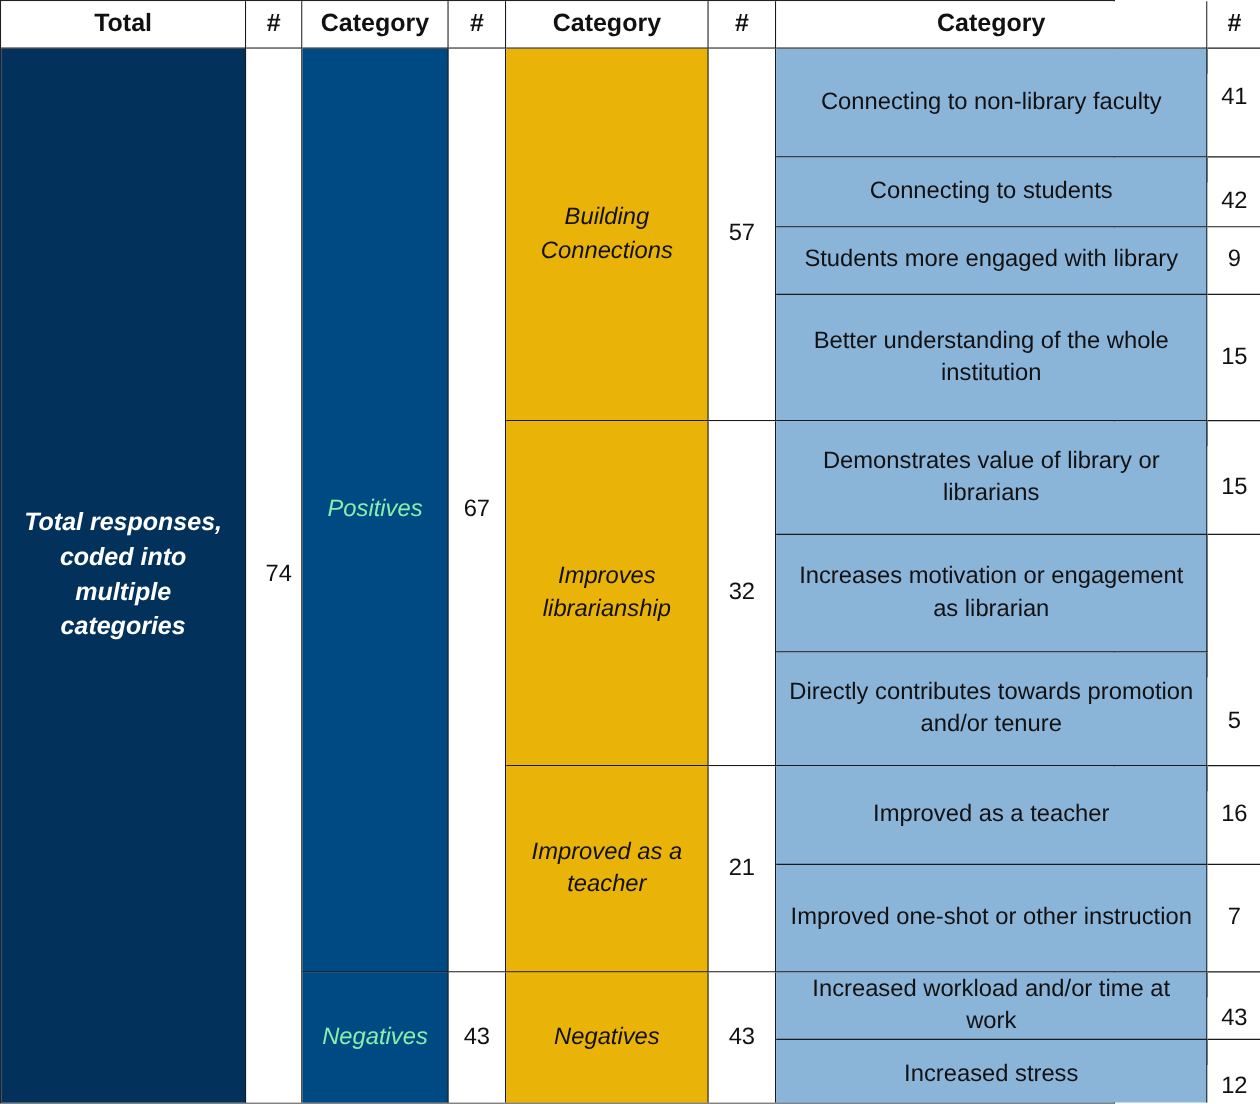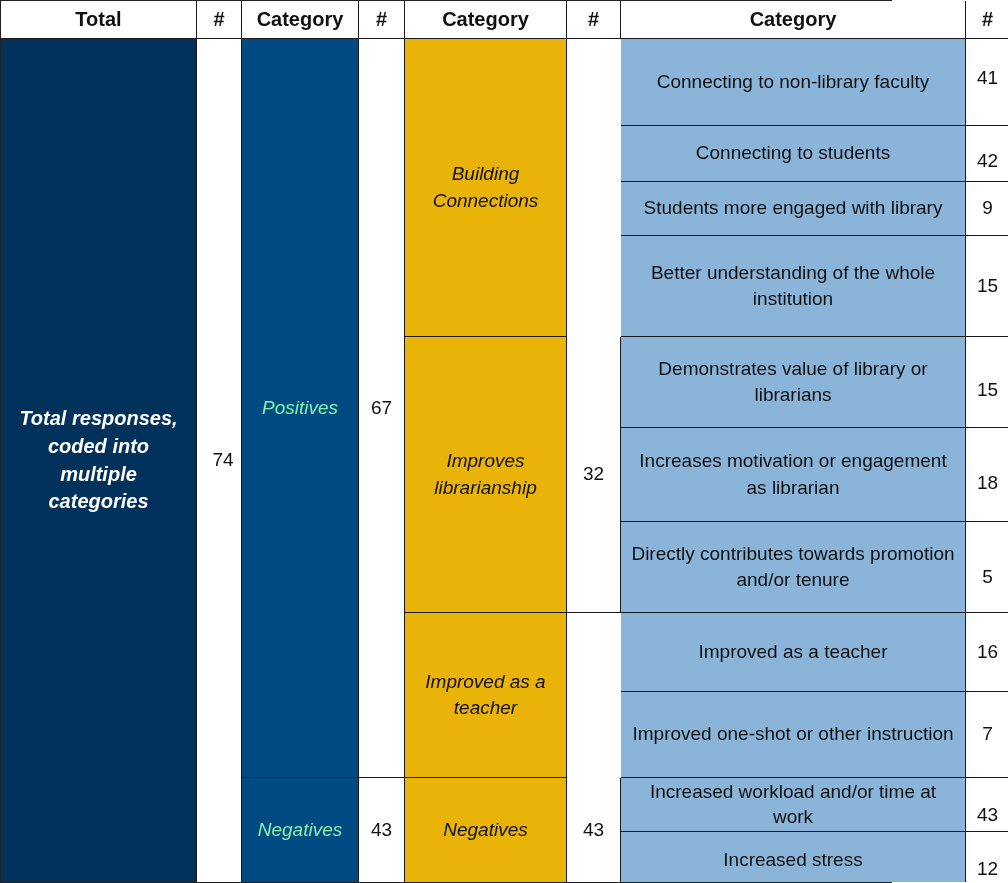--- a/index.html
+++ b/index.html
@@ -49,43 +49,44 @@
 
   <div class="c total" style="grid-column:1;grid-row:2 / 13;border-bottom:none;">Total responses, coded into multiple categories</div>
   <div class="c num" style="grid-column:2;grid-row:2 / 13;border-bottom:none;padding-left:16px;">74</div>
 
   <div class="c cat1" style="grid-column:3;grid-row:2 / 11;">Positives</div>
   <div class="c num" style="grid-column:4;grid-row:2 / 11;">67</div>
   <div class="c cat1" style="grid-column:3;grid-row:11 / 13;border-bottom:none;">Negatives</div>
   <div class="c num" style="grid-column:4;grid-row:11 / 13;border-bottom:none;">43</div>
 
   <div class="c cat2" style="grid-column:5;grid-row:2 / 6;">Building Connections</div>
+  <div class="c num" style="grid-column:6;grid-row:2 / 6;">57</div>
   <div class="c cat2" style="grid-column:5;grid-row:6 / 9;">Improves librarianship</div>
   <div class="c num" style="grid-column:6;grid-row:6 / 9;">32</div>
   <div class="c cat2" style="grid-column:5;grid-row:9 / 11;">Improved as a teacher</div>
+  <div class="c num" style="grid-column:6;grid-row:9 / 11;">21</div>
   <div class="c cat2" style="grid-column:5;grid-row:11 / 13;border-bottom:none;">Negatives</div>
   <div class="c num" style="grid-column:6;grid-row:11 / 13;border-bottom:none;">43</div>
 
   <div class="c cat3" style="grid-column:7;grid-row:2;">Connecting to non-library faculty</div>
   <div class="c num numtop lastcol" style="grid-column:8;grid-row:2;">41</div>
 
   <div class="c cat3" style="grid-column:7;grid-row:3;">Connecting to students</div>
   <div class="c num numtop lastcol" style="grid-column:8;grid-row:3;padding-top:2px;">42</div>
 
   <div class="c cat3" style="grid-column:7;grid-row:4;line-height:1.3;">Students more engaged with library</div>
   <div class="c num lastcol" style="grid-column:8;grid-row:4;">9</div>
 
   <div class="c cat3" style="grid-column:7;grid-row:5;">Better understanding of the whole institution</div>
   <div class="c num lastcol" style="grid-column:8;grid-row:5;">15</div>
 
   <div class="c cat3" style="grid-column:7;grid-row:6;">Demonstrates value of library or librarians</div>
   <div class="c num numtop lastcol" style="grid-column:8;grid-row:6;padding-top:20px;">15</div>
 
   <div class="c cat3" style="grid-column:7;grid-row:7;">Increases motivation or engagement as librarian</div>
-  <div class="c num numtop lastcol" style="grid-column:8;grid-row:7;padding-top:22px;">18</div>
 
   <div class="c cat3" style="grid-column:7;grid-row:8;">Directly contributes towards promotion and/or tenure</div>
   <div class="c num numtop lastcol" style="grid-column:8;grid-row:8;padding-top:22px;">5</div>
 
   <div class="c cat3" style="grid-column:7;grid-row:9;">Improved as a teacher</div>
   <div class="c num numtop lastcol" style="grid-column:8;grid-row:9;">16</div>
 
   <div class="c cat3" style="grid-column:7;grid-row:10;">Improved one-shot or other instruction</div>
   <div class="c num lastcol" style="grid-column:8;grid-row:10;">7</div>
 

